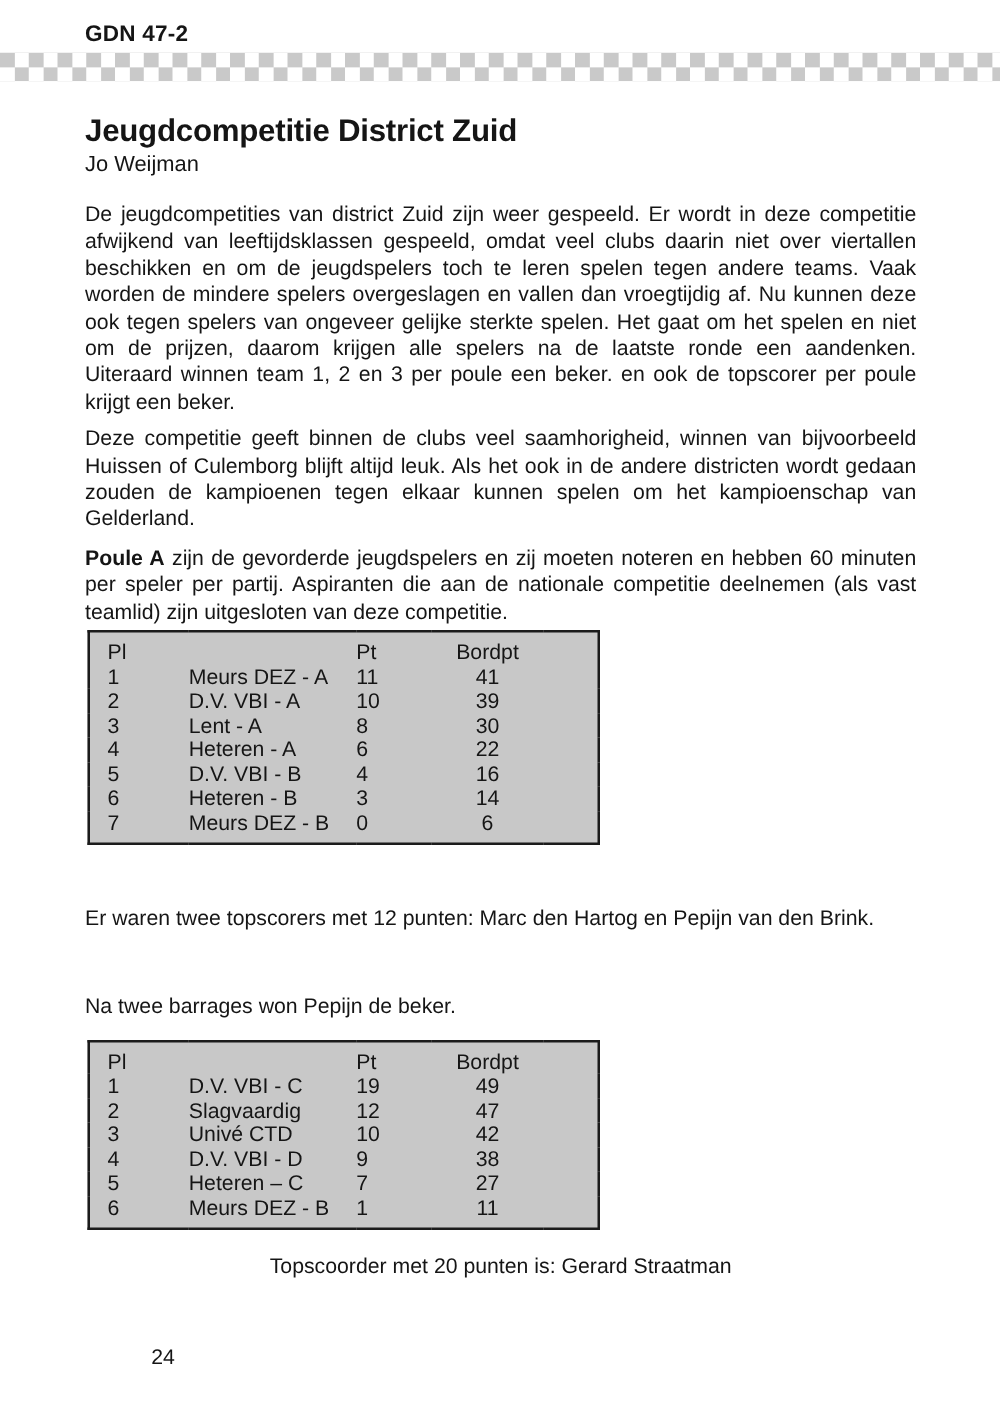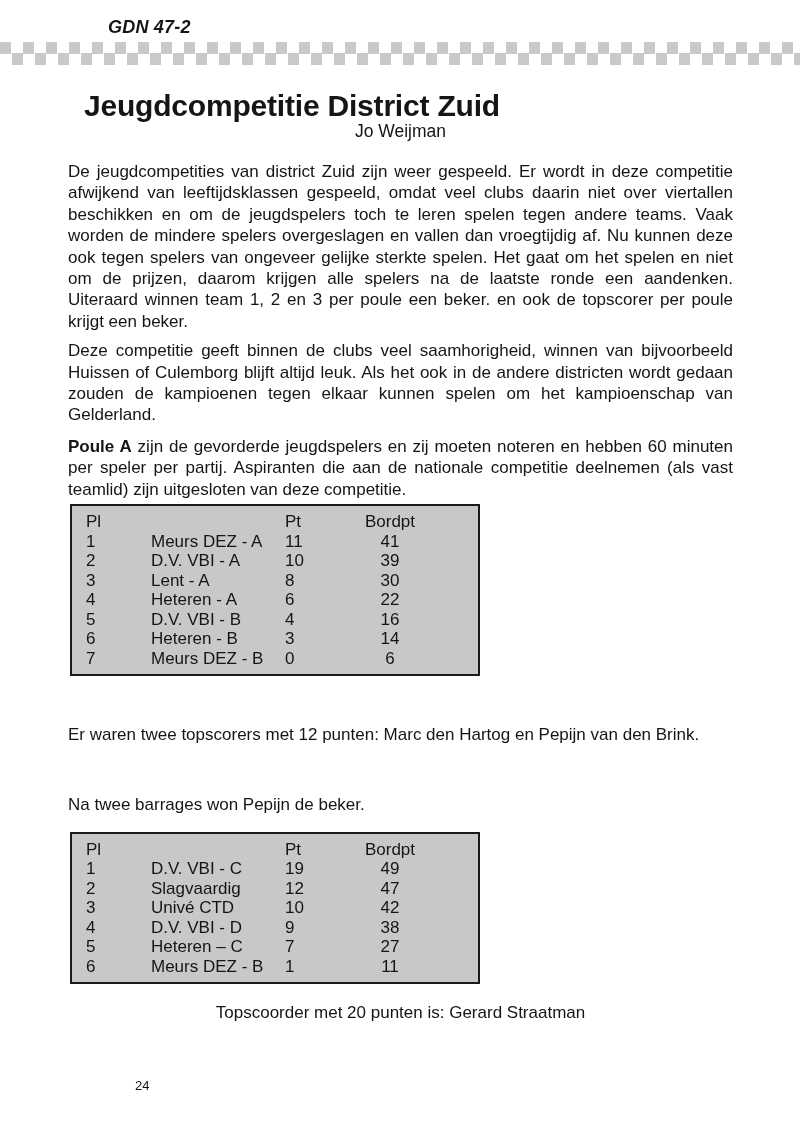--- a/index.html
+++ b/index.html
@@ -6,48 +6,46 @@
   html, body { margin: 0; padding: 0; }
   body {
     width: 800px; height: 1134px;
     background: #ffffff;
     color: #151515;
     font-family: "Liberation Sans", sans-serif;
     position: relative;
     overflow: hidden;
   }
   .masthead {
-    padding: 18px 0 0 108px;
+    padding: 18px 0 0 68px;
     font-size: 18px;
     font-weight: bold;
     line-height: 19px;
     letter-spacing: 0.2px;
-    font-style: italic;
   }
   .checker-band {
     margin-top: 5px;
     width: 800px;
     height: 23px;
     background-image: conic-gradient(#ffffff 0 90deg, #c9c9c9 90deg 180deg, #ffffff 180deg 270deg, #c9c9c9 270deg 360deg);
     background-size: 23px 23px;
     background-position: 0 0;
   }
   .content { margin: 0 67px 0 68px; }
   h1.article-title {
-    margin: 27px 0 0 16px;
-    font-size: 30px;
+    margin: 27px 0 0 0;
+    font-size: 25px;
     line-height: 27px;
     font-weight: bold;
     letter-spacing: -0.2px;
   }
   .author {
     margin-top: 2px;
     font-size: 17.5px;
     line-height: 21px;
-    text-align: center;
   }
   p.body-text {
     margin: 19px 0 0 0;
     font-size: 17px;
     line-height: 21.4px;
     text-align: justify;
   }
   p.body-text.tight { margin-top: 8px; }
   p.body-text.mid { margin-top: 10px; }
   p.body-text.after-table { margin-top: 13px; text-align: left; }
@@ -75,23 +73,23 @@
   table.standings tr:last-child td { padding-bottom: 6px; }
   .col-pl    { width: 80px; text-align: left; padding-left: 14px !important; }
   .col-team  { width: 134px; text-align: left; }
   .col-pt    { width: 60px; text-align: left; }
   .col-bord  { width: 90px; text-align: center; }
   .col-fill  { width: 44px; }
   th.col-pl, th.col-pt, th.col-bord { font-weight: bold; }
   td.col-pt { font-weight: bold; }
   .page-number {
     position: absolute;
-    left: 135px;
+    left: 121px;
     top: 1076px;
-    font-size: 13px;
+    font-size: 17px;
     line-height: 20px;
   }
 </style>
 </head>
 <body>
 
 <div>
 
   <div class="masthead">GDN 47-2</div>
 

